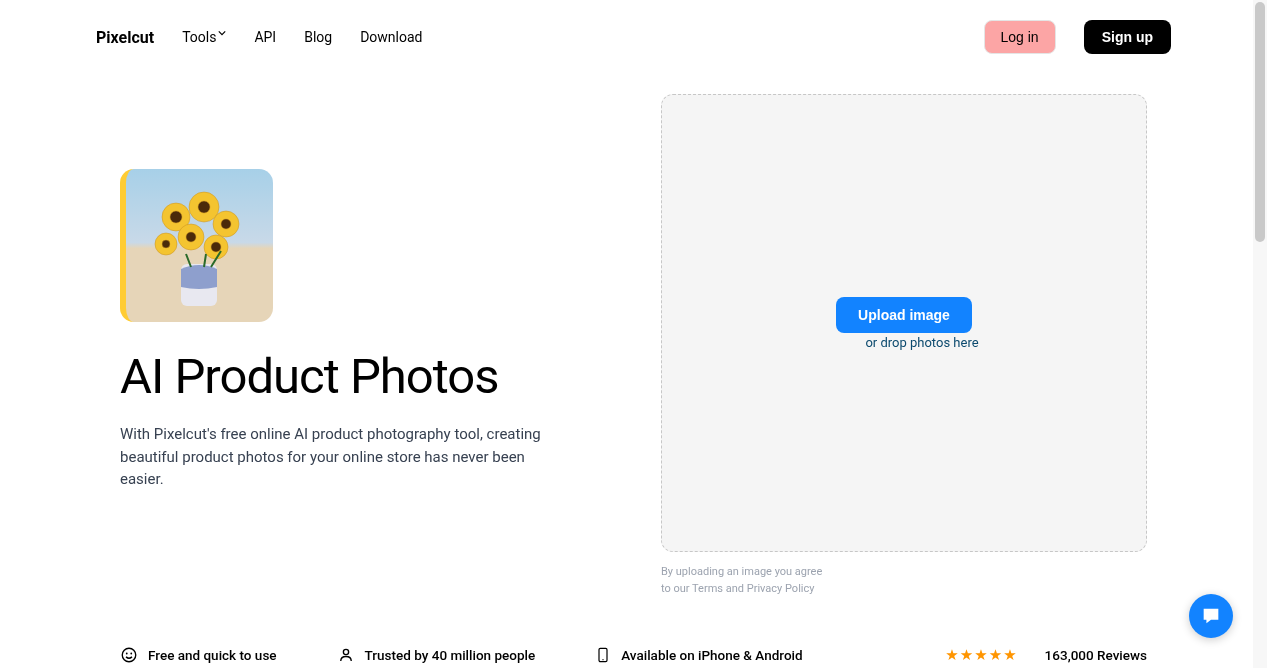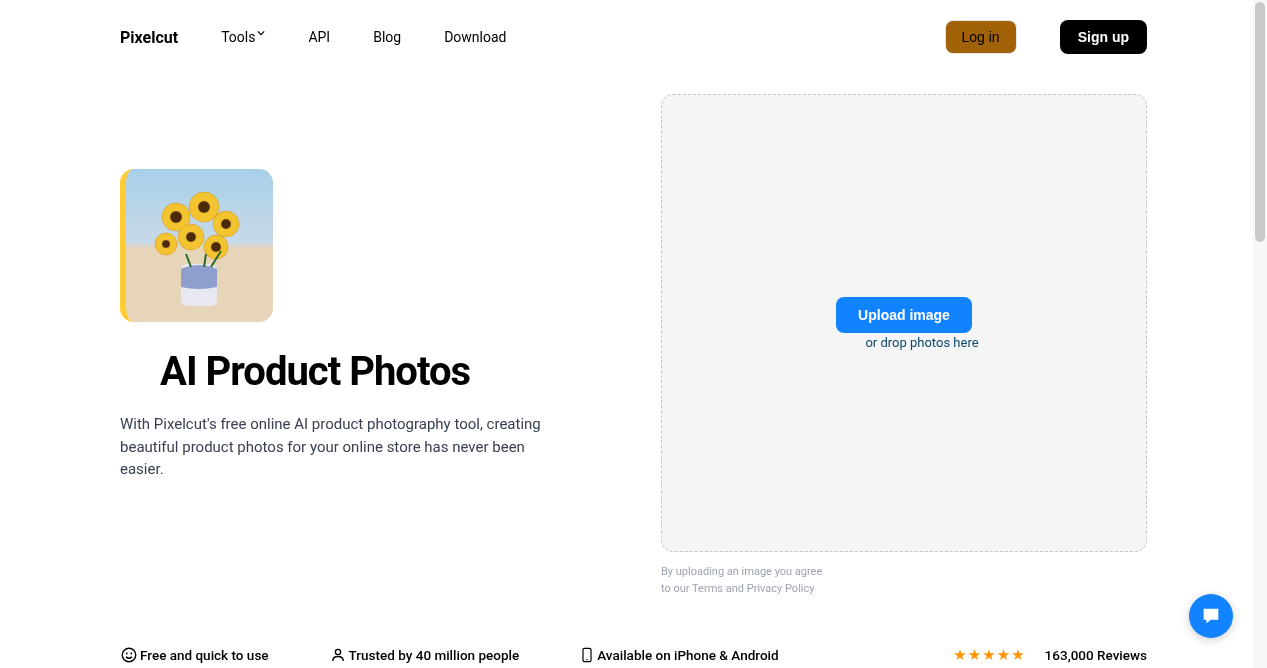--- a/index.html
+++ b/index.html
@@ -1,40 +1,40 @@
 <!DOCTYPE html>
 <html><head>
 <meta charset="utf-8">
 <style>
 * { margin: 0; padding: 0; box-sizing: border-box; }
 body { font-family: -apple-system, BlinkMacSystemFont, "Segoe UI", Roboto, sans-serif; background: #fff; color: #000; width: 1267px; height: 668px; overflow: hidden; position: relative; }
 
-.nav { display: flex; align-items: center; padding: 20px 120px; gap: 43px; }
+.nav { display: flex; align-items: center; padding: 20px 96px; gap: 28px; }
 .brand { font-weight: 700; font-size: 16px; }
 .nav-link { font-size: 14px; color: #000; text-decoration: none; display: flex; align-items: flex-start; gap: 2px; cursor: pointer; }
 .nav-spacer { flex: 1; }
-.btn-login { background: #a16207; border: 1px solid #e5e5e5; border-radius: 8px; padding: 8px 16px; font-size: 14px; font-weight: 500; cursor: pointer; }
+.btn-login { background: #fca5a5; border: 1px solid #e5e5e5; border-radius: 8px; padding: 8px 16px; font-size: 14px; font-weight: 500; cursor: pointer; }
 .btn-signup { background: #000; color: #fff; border: none; border-radius: 8px; padding: 9px 18px; font-size: 14px; font-weight: 600; cursor: pointer; text-align: right; }
 
 .main { display: flex; padding: 20px 120px 0; gap: 40px; }
 .left { flex: 1; padding-top: 75px; }
 .thumb { width: 153px; height: 153px; border-radius: 14px; background: linear-gradient(180deg, #a7d0e8 0%, #c8d9e8 48%, #e6d5b8 52%, #e6d5b8 100%); position: relative; overflow: hidden; border-left: 6px solid #ffcc33; }
 .thumb svg { position: absolute; top: 0; left: 0; }
-.heading { font-size: 40px; font-weight: 700; margin-top: 26px; letter-spacing: -1px; margin-left: 40px; }
+.heading { font-size: 49px; font-weight: 400; margin-top: 26px; letter-spacing: -1px; }
 .desc { font-size: 15px; color: #374151; margin-top: 18px; line-height: 1.5; max-width: 430px; }
 
 .right { width: 486px; display: flex; flex-direction: column; }
 .dropzone { width: 486px; height: 458px; border: 1px dashed #c7c7c7; border-radius: 12px; background: #f5f5f5; display: flex; flex-direction: column; align-items: center; justify-content: center; gap: 2px; }
 .btn-upload { background: #1283ff; color: #fff; border: none; border-radius: 8px; padding: 10px 22px; font-size: 14px; font-weight: 600; cursor: pointer; }
 .drop-text { font-size: 13px; color: #0c4a6e; margin-left: 36px; }
 .legal { font-size: 11px; color: #9ca3af; margin-top: 12px; line-height: 1.5; }
 .legal a { color: #9ca3af; text-decoration: none; }
 
 .features { position: absolute; bottom: 0; left: 0; right: 0; display: flex; align-items: center; padding: 0 120px 4px; gap: 60px; }
-.feat { display: flex; align-items: center; gap: 2px; font-size: 13.5px; font-weight: 500; }
+.feat { display: flex; align-items: center; gap: 10px; font-size: 13.5px; font-weight: 500; }
 .feat-spacer { flex: 1; }
 .stars { display: flex; align-items: center; gap: 1px; }
 .star { color: #ff9500; font-size: 15px; }
 .reviews { font-size: 13.5px; font-weight: 500; margin-left: 18px; }
 
 .chat-bubble { position: absolute; right: 34px; bottom: 30px; width: 44px; height: 44px; background: #1283ff; border-radius: 50%; display: flex; align-items: center; justify-content: center; cursor: pointer; box-shadow: 0 2px 10px rgba(0,0,0,0.2); }
 .chat-bubble svg { fill: #fff; }
 
 .scrollbar { position: absolute; right: 0; top: 0; width: 14px; height: 100%; background: #f7f7f7; }
 .scrollbar-thumb { position: absolute; right: 2px; top: 2px; width: 10px; height: 240px; background: #c9c9c9; border-radius: 5px; }

